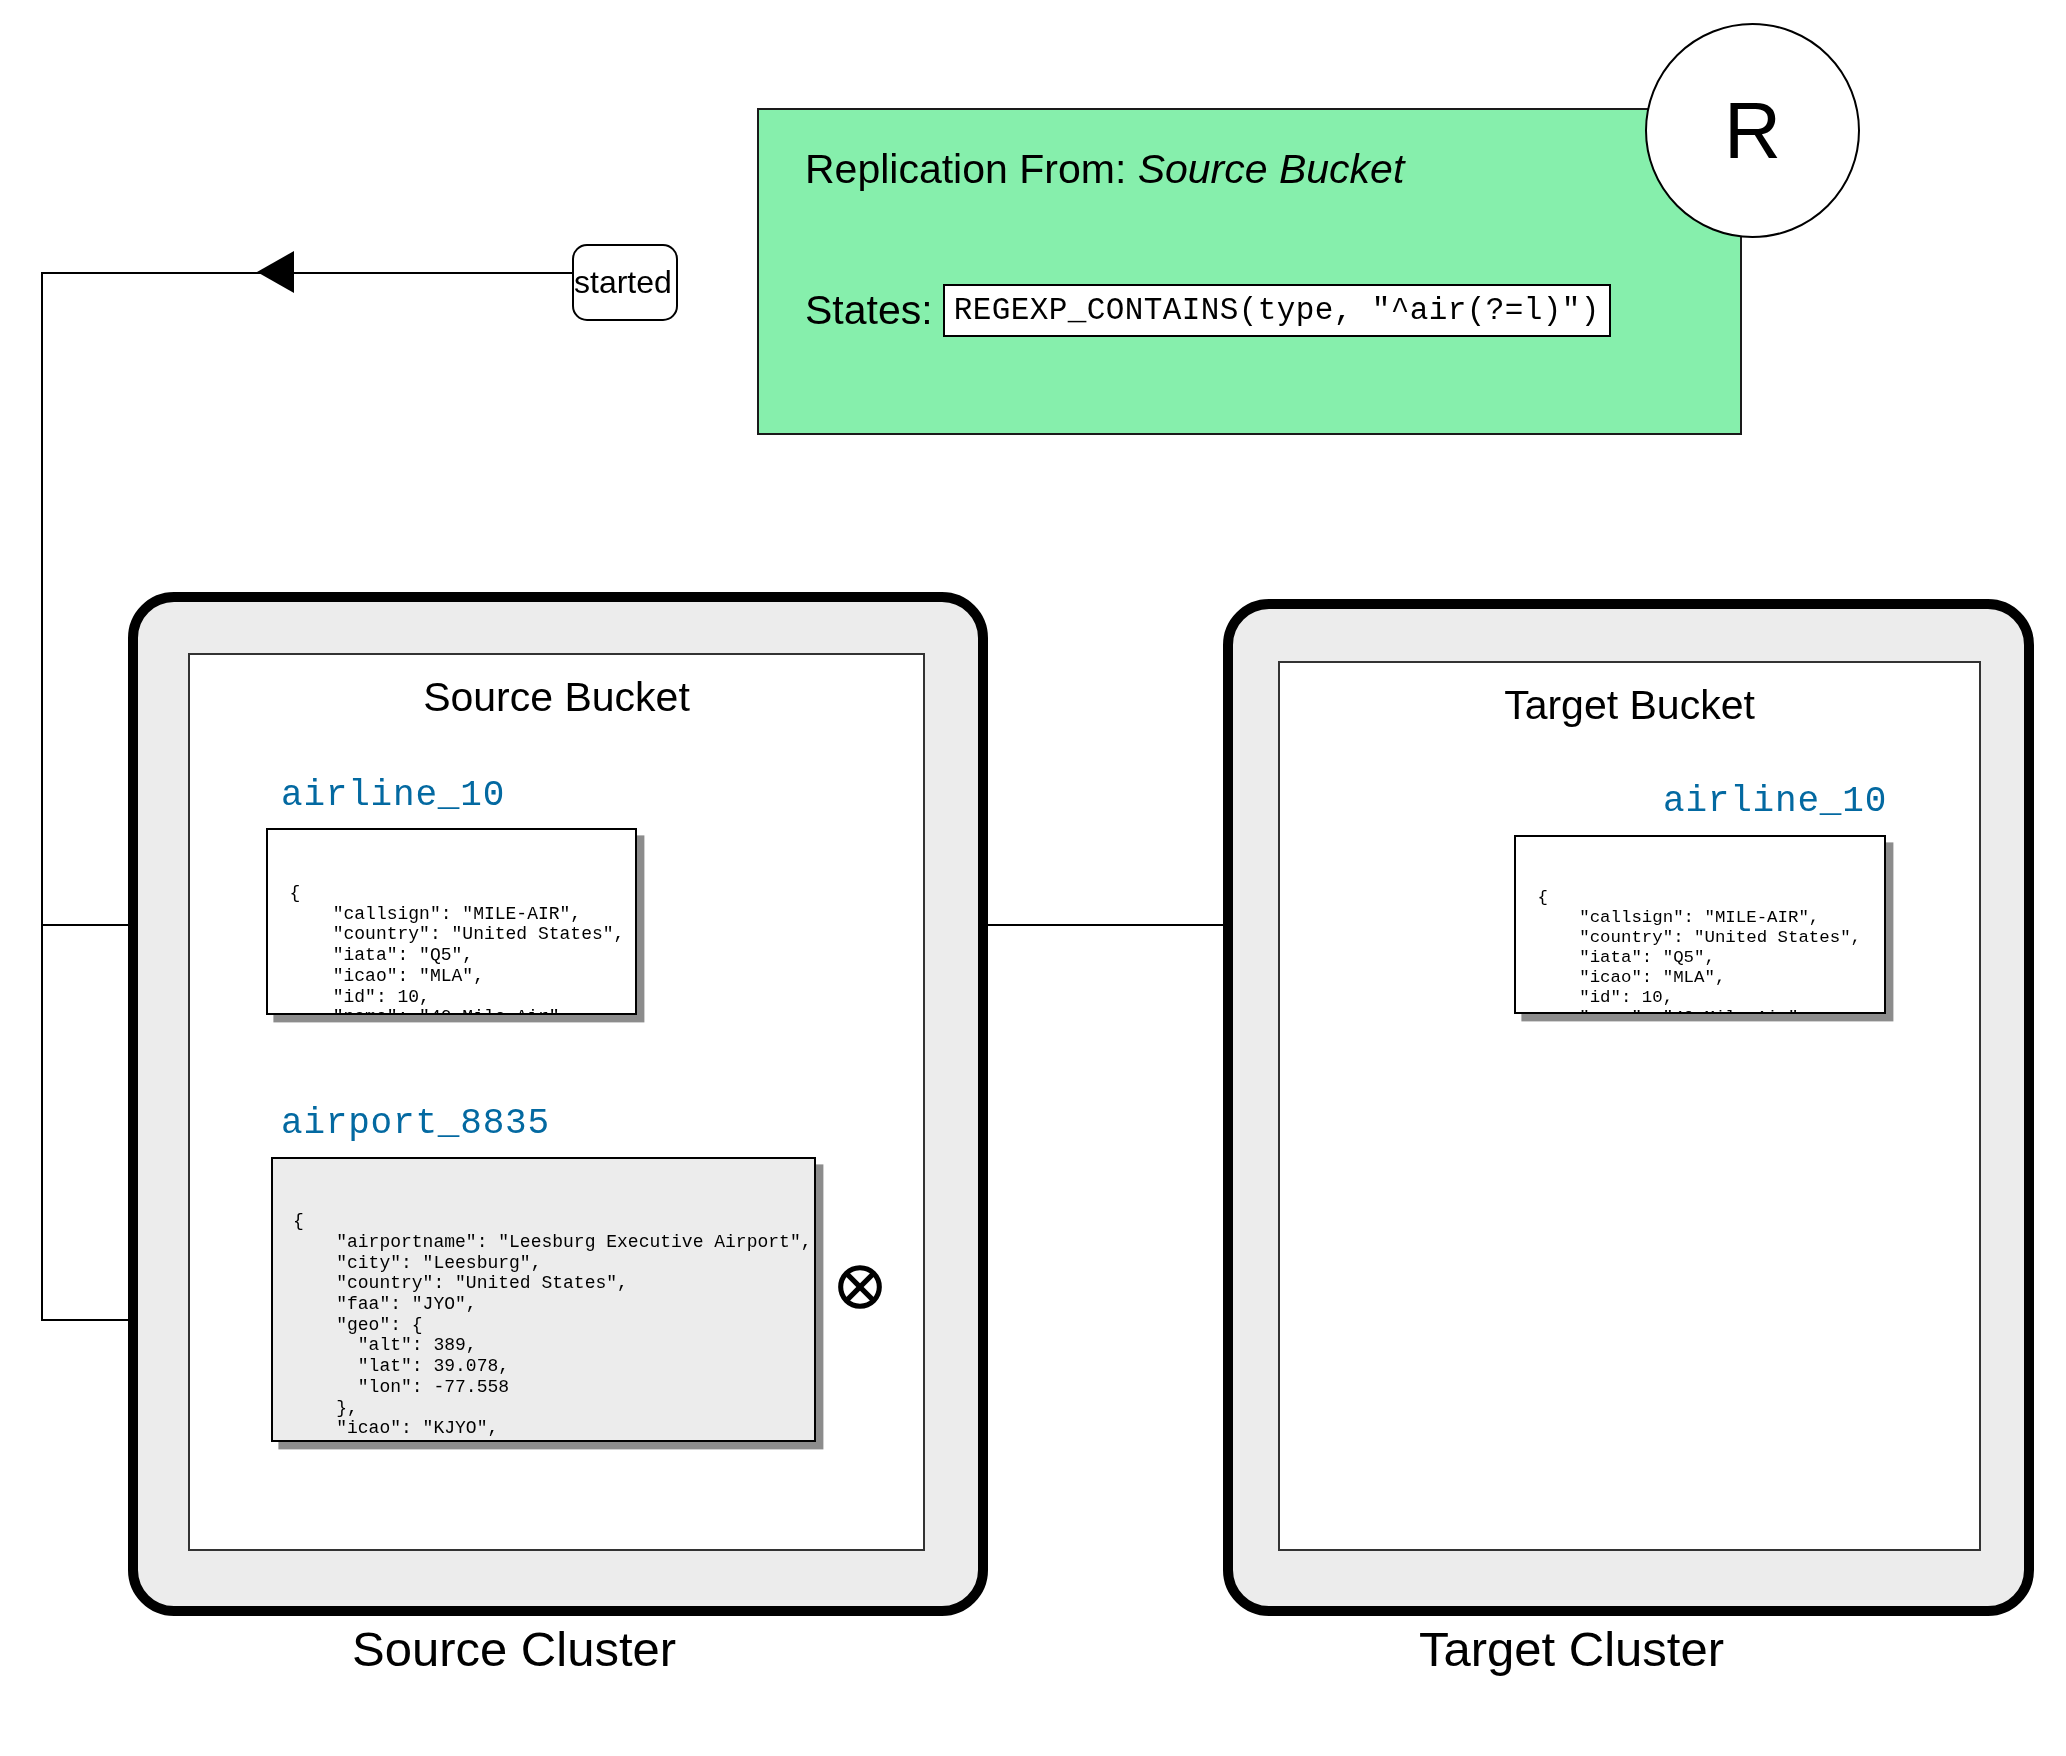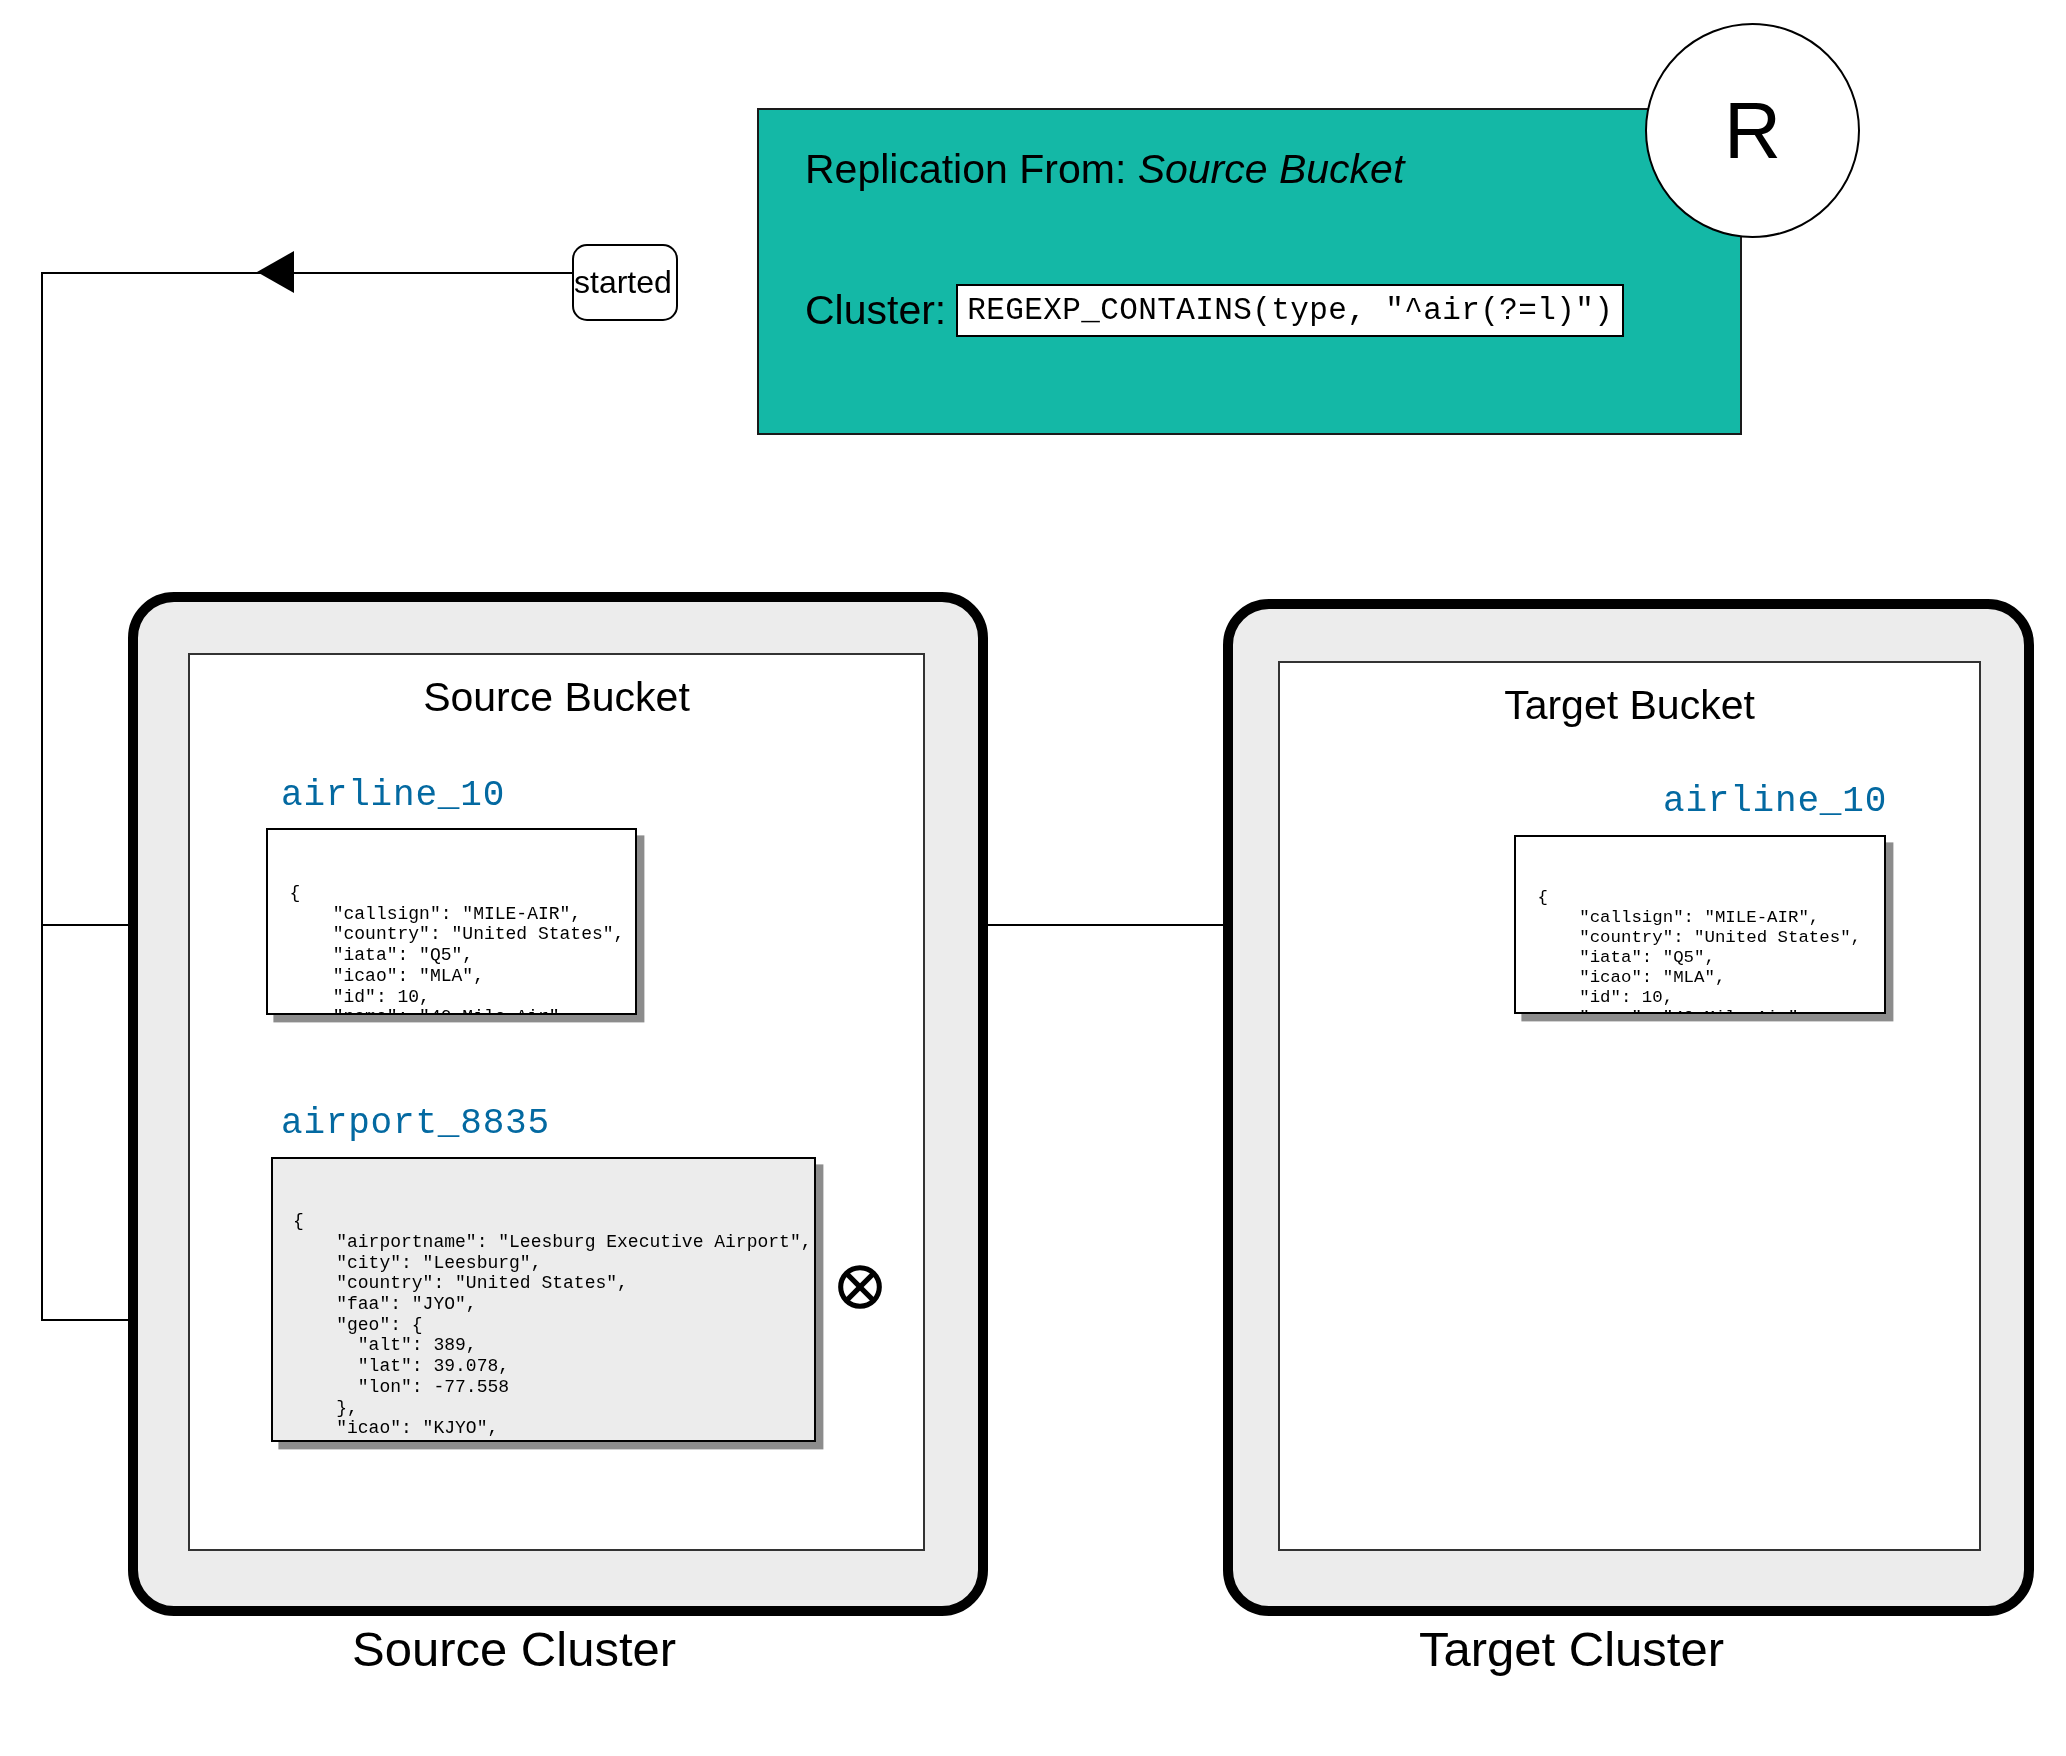--- a/index.html
+++ b/index.html
@@ -49,21 +49,21 @@
     border-bottom: 21.5px solid transparent;
     border-right: 37px solid #000000;
   }
 
   
   #repl-panel {
     left: 757px;
     top: 108px;
     width: 985px;
     height: 327px;
-    background: #14b8a6;
+    background: #86efac;
     border: 2.1px solid #1a1a1a;
     box-sizing: border-box;
   }
   .repl-line {
     position: absolute;
     left: 46px;
     font-size: 41px;
     line-height: 43px;
     white-space: nowrap;
     color: #000000;
@@ -323,21 +323,21 @@
   <div class="cluster-caption" id="source-cluster-caption">Source Cluster</div>
 
   <div class="cluster-caption" id="target-cluster-caption">Target Cluster</div>
 
   <div class="abs" id="repl-panel">
 
     <div class="repl-line" id="repl-from"><span>Replication From: </span><span class="ital">Source Bucket</span></div>
 
 
     <div id="filter-row">
-      <span id="filter-label">Cluster:</span>
+      <span id="filter-label">States:</span>
       <span id="filter-box">REGEXP_CONTAINS(type, "^air(?=l)")</span>
     </div>
   </div>
 
   <div class="abs" id="started-pill">
     <span id="started-label">started</span>
   </div>
 
   <div class="abs" id="r-badge">
     <span id="r-badge-label">R</span>

